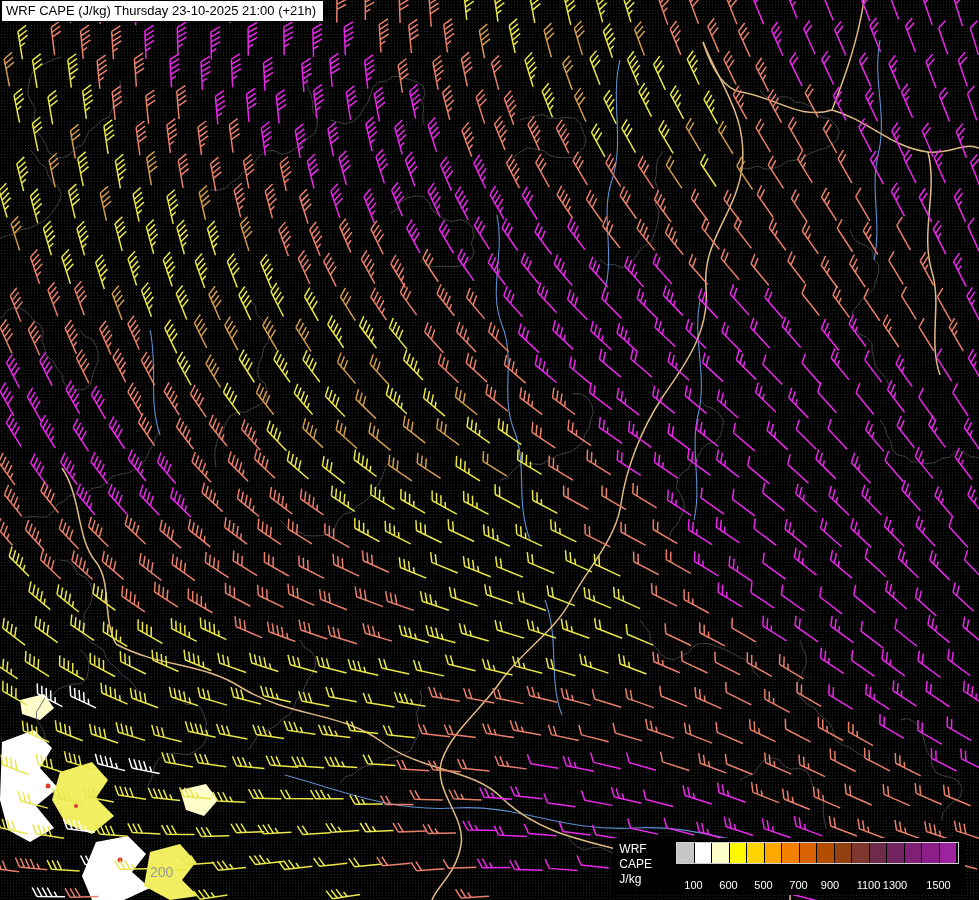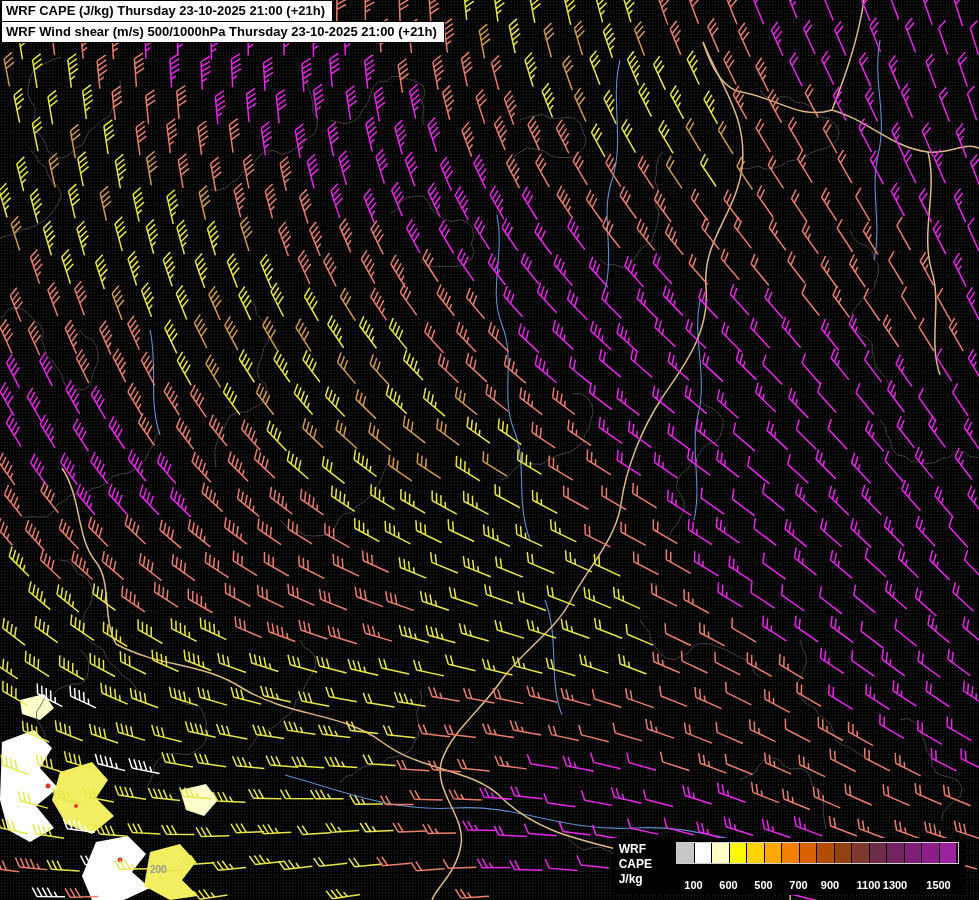--- a/index.html
+++ b/index.html
@@ -2,40 +2,39 @@
 <html><head>
 <meta charset="utf-8">
 <style>
   html,body{margin:0;padding:0;background:#000;}
   .stage{
     position:relative;width:979px;height:900px;overflow:hidden;
     background-color:#000;
     background-image:radial-gradient(circle,#242424 0.7px,transparent 0.8px);
     background-size:3px 3px;
     font-family:"Liberation Sans",sans-serif;
-    font-weight:bold;
   }
   #map-svg{position:absolute;left:0;top:0;width:979px;height:900px;}
   .titles{position:absolute;top:1px;left:1px;z-index:5;}
   .title-line{
     display:table;background:#ffffff;color:#000;
     font-size:13px;line-height:15px;padding:2px 7px 3px 4px;
     border:1px solid #000;margin-top:-1px;white-space:nowrap;
   }
   .legend{
     position:absolute;right:14px;bottom:5px;z-index:5;
     display:flex;align-items:flex-start;gap:24px;
     background:#000;padding:4px 6px 2px 6px;
   }
   .legend-text{color:#fff;font-size:12px;line-height:15px;}
   .legend-bar{display:flex;border:1px solid #cfcfcf;width:281px;box-sizing:content-box;}
   .swatch{width:16.5px;height:20px;border-right:1px solid #000;box-sizing:content-box;}
   .legend-ticks{position:relative;width:281px;height:14px;color:#fff;font-size:11px;margin-top:15px;}
   .legend-ticks span{position:absolute;top:0;transform:translateX(-50%);white-space:nowrap;}
-  .contour-label{position:absolute;left:150px;top:864px;color:#9a9a9a;font-size:10px;z-index:2;}
+  .contour-label{position:absolute;left:150px;top:864px;color:#9a9a9a;font-size:14px;z-index:2;}
 </style>
 </head>
 <body>
 
 <div class="stage">
 
   <svg id="map-svg" viewBox="0 0 979 900">
       <path d="M2,742 L34,730 L52,748 L40,768 L58,788 L36,806 L54,828 L30,842 L8,830 L0,800 Z" stroke="none" stroke-width="1" fill="#ffffff"></path>
       <path d="M96,842 L128,836 L146,854 L132,872 L150,888 L124,900 L92,900 L82,876 Z" stroke="none" stroke-width="1" fill="#ffffff"></path>
       <path d="M60,772 L92,762 L108,780 L96,798 L114,816 L92,834 L66,824 L52,800 Z" stroke="none" stroke-width="1" fill="#f2ee62"></path>
@@ -894,21 +893,20 @@
         <path d="M0,14 L0,-14 M0,-14 L9,-19 M0,-9 L9,-14 M0,-4 L9,-9" stroke="#e87f6b" transform="translate(84.3,896.9) rotate(-91.7)"></path>
         <path d="M0,14 L0,-14 M0,-14 L9,-19 M0,-9 L9,-14 M0,-4 L9,-9 M0,1 L5,-2" stroke="#e9e64a" transform="translate(213.7,897.1) rotate(-98.4)"></path>
         <path d="M0,14 L0,-14 M0,-14 L9,-19 M0,-9 L9,-14 M0,-4 L9,-9 M0,1 L5,-2" stroke="#e9e64a" transform="translate(346.3,896.6) rotate(-99.1)"></path>
         <path d="M0,14 L0,-14 M0,-14 L9,-19 M0,-9 L9,-14 M0,-4 L5,-7" stroke="#e87f6b" transform="translate(475.0,897.1) rotate(-93.5)"></path>
         <path d="M0,14 L0,-14 M0,-14 L9,-19 M0,-9 L9,-14" stroke="#ea28ea" transform="translate(805.0,897.7) rotate(-75.9)"></path>
       </g>
     </svg>
 
   <div class="titles">
     <div class="title-line">WRF CAPE (J/kg) Thursday 23-10-2025 21:00 (+21h)</div>
-    <div class="title-line">WRF Wind shear (m/s) 500/1000hPa Thursday 23-10-2025 21:00 (+21h)</div>
   </div>
 
   <div class="contour-label">200</div>
 
   <div class="legend">
     <div class="legend-text">
       <div>WRF</div>
       <div>CAPE</div>
       <div>J/kg</div>
     </div>

